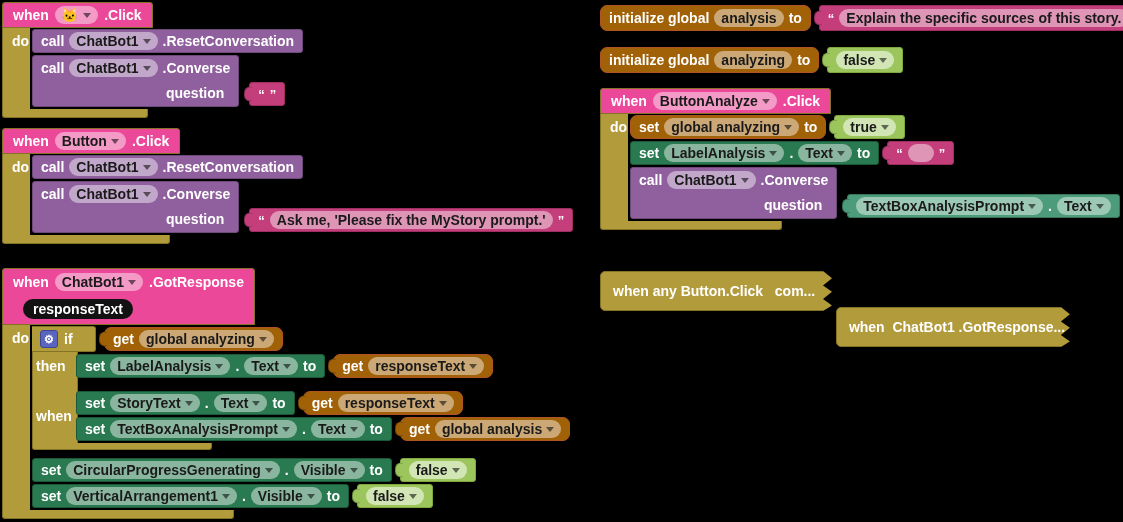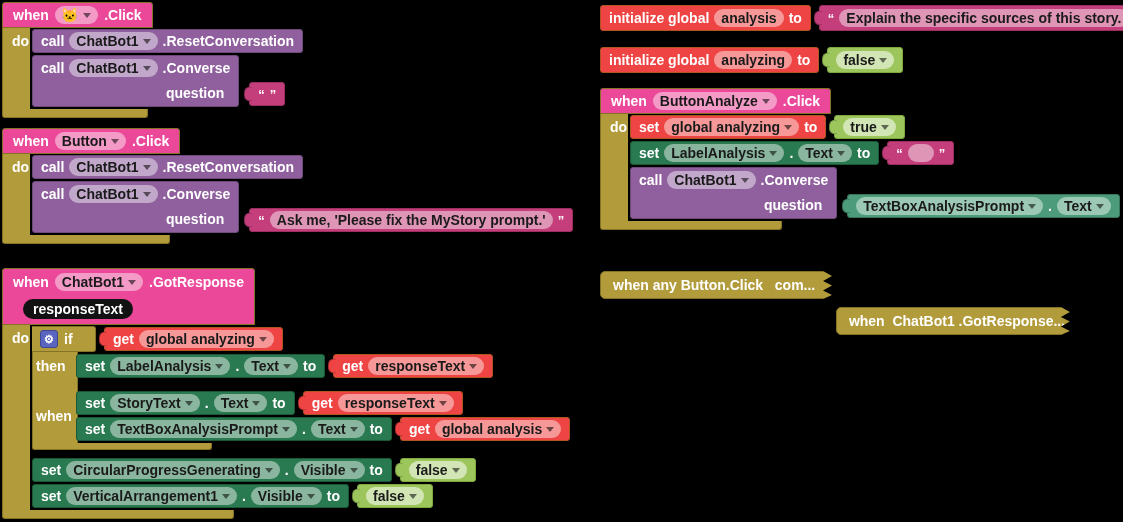--- a/index.html
+++ b/index.html
@@ -19,21 +19,21 @@
   .plug{position:absolute;left:-6px;top:50%;transform:translateY(-50%);width:7px;height:13px;
         border-radius:6px 0 0 6px;background:inherit;border:1px solid rgba(0,0,0,.3);border-right:none;}
   .vplug{margin-left:8px;}
 
   
   .gold{background:#B29B3B;border-color:#8472256;}
   .gold{background:#B29B3B;border-color:#847225;}
   .purple{background:#8F609D;border-color:#6E4A7B;}
   .dgreen{background:#2A7A51;border-color:#1C5838;}
   .mgreen{background:#4C9C7B;border-color:#37755C;}
-  .orange{background:#ef4444;border-color:#B05425;}
+  .orange{background:#a16207;border-color:#B05425;border-radius:7px;}
   .lgreen{background:#9CC65B;border-color:#7FA83F;}
   .pink{background:#C33E7B;border-color:#9C2F60;}
   .lgreen .fld{background:rgba(255,255,255,.55);}
 
   
   .cblk{display:flex;flex-direction:column;align-items:flex-start;}
   .chead{display:inline-flex;align-items:center;gap:6px;height:26px;padding:0 10px;
          background:#ec4899;border:1px solid #847225;border-radius:3px 3px 0 0;box-sizing:border-box;}
   .chead.col{flex-direction:column;align-items:flex-start;height:auto;padding:0 10px 4px 10px;gap:3px;}
   .hrow{display:flex;align-items:center;gap:6px;height:26px;}
@@ -65,21 +65,21 @@
   .gear{width:16px;height:16px;border-radius:3px;background:#5A65C0;border:1px solid #3e478f;
         display:inline-flex;align-items:center;justify-content:center;font-size:11px;color:#fff;}
   .elsegap{margin-top:11px;}
   .elsecol{display:flex;flex-direction:column;gap:2px;align-items:flex-start;}
   .iffoot{height:7px;width:180px;margin-left:-46px;background:#B29B3B;border:1px solid #847225;border-top:none;
           border-radius:0 0 3px 3px;box-sizing:border-box;position:relative;z-index:1;}
   .setrow{display:flex;align-items:center;text-align:center;}
   .gapless{display:flex;flex-direction:column;gap:2px;align-items:flex-start;margin-top:6px;}
 
   
-  .collapsed{height:28px;padding:0 18px 0 12px;border-radius:5px;
+  .collapsed{height:40px;padding:0 18px 0 12px;border-radius:5px;
              clip-path:polygon(0 0,calc(100% - 9px) 0,100% 18%,calc(100% - 9px) 36%,100% 52%,calc(100% - 9px) 70%,100% 86%,calc(100% - 9px) 100%,0 100%);}
   .collapsed .lbl{white-space:pre;}
 
   .q{color:#fff;font-size:13px;}
 </style>
 </head>
 <body>
 
 <div class="canvas">
 

